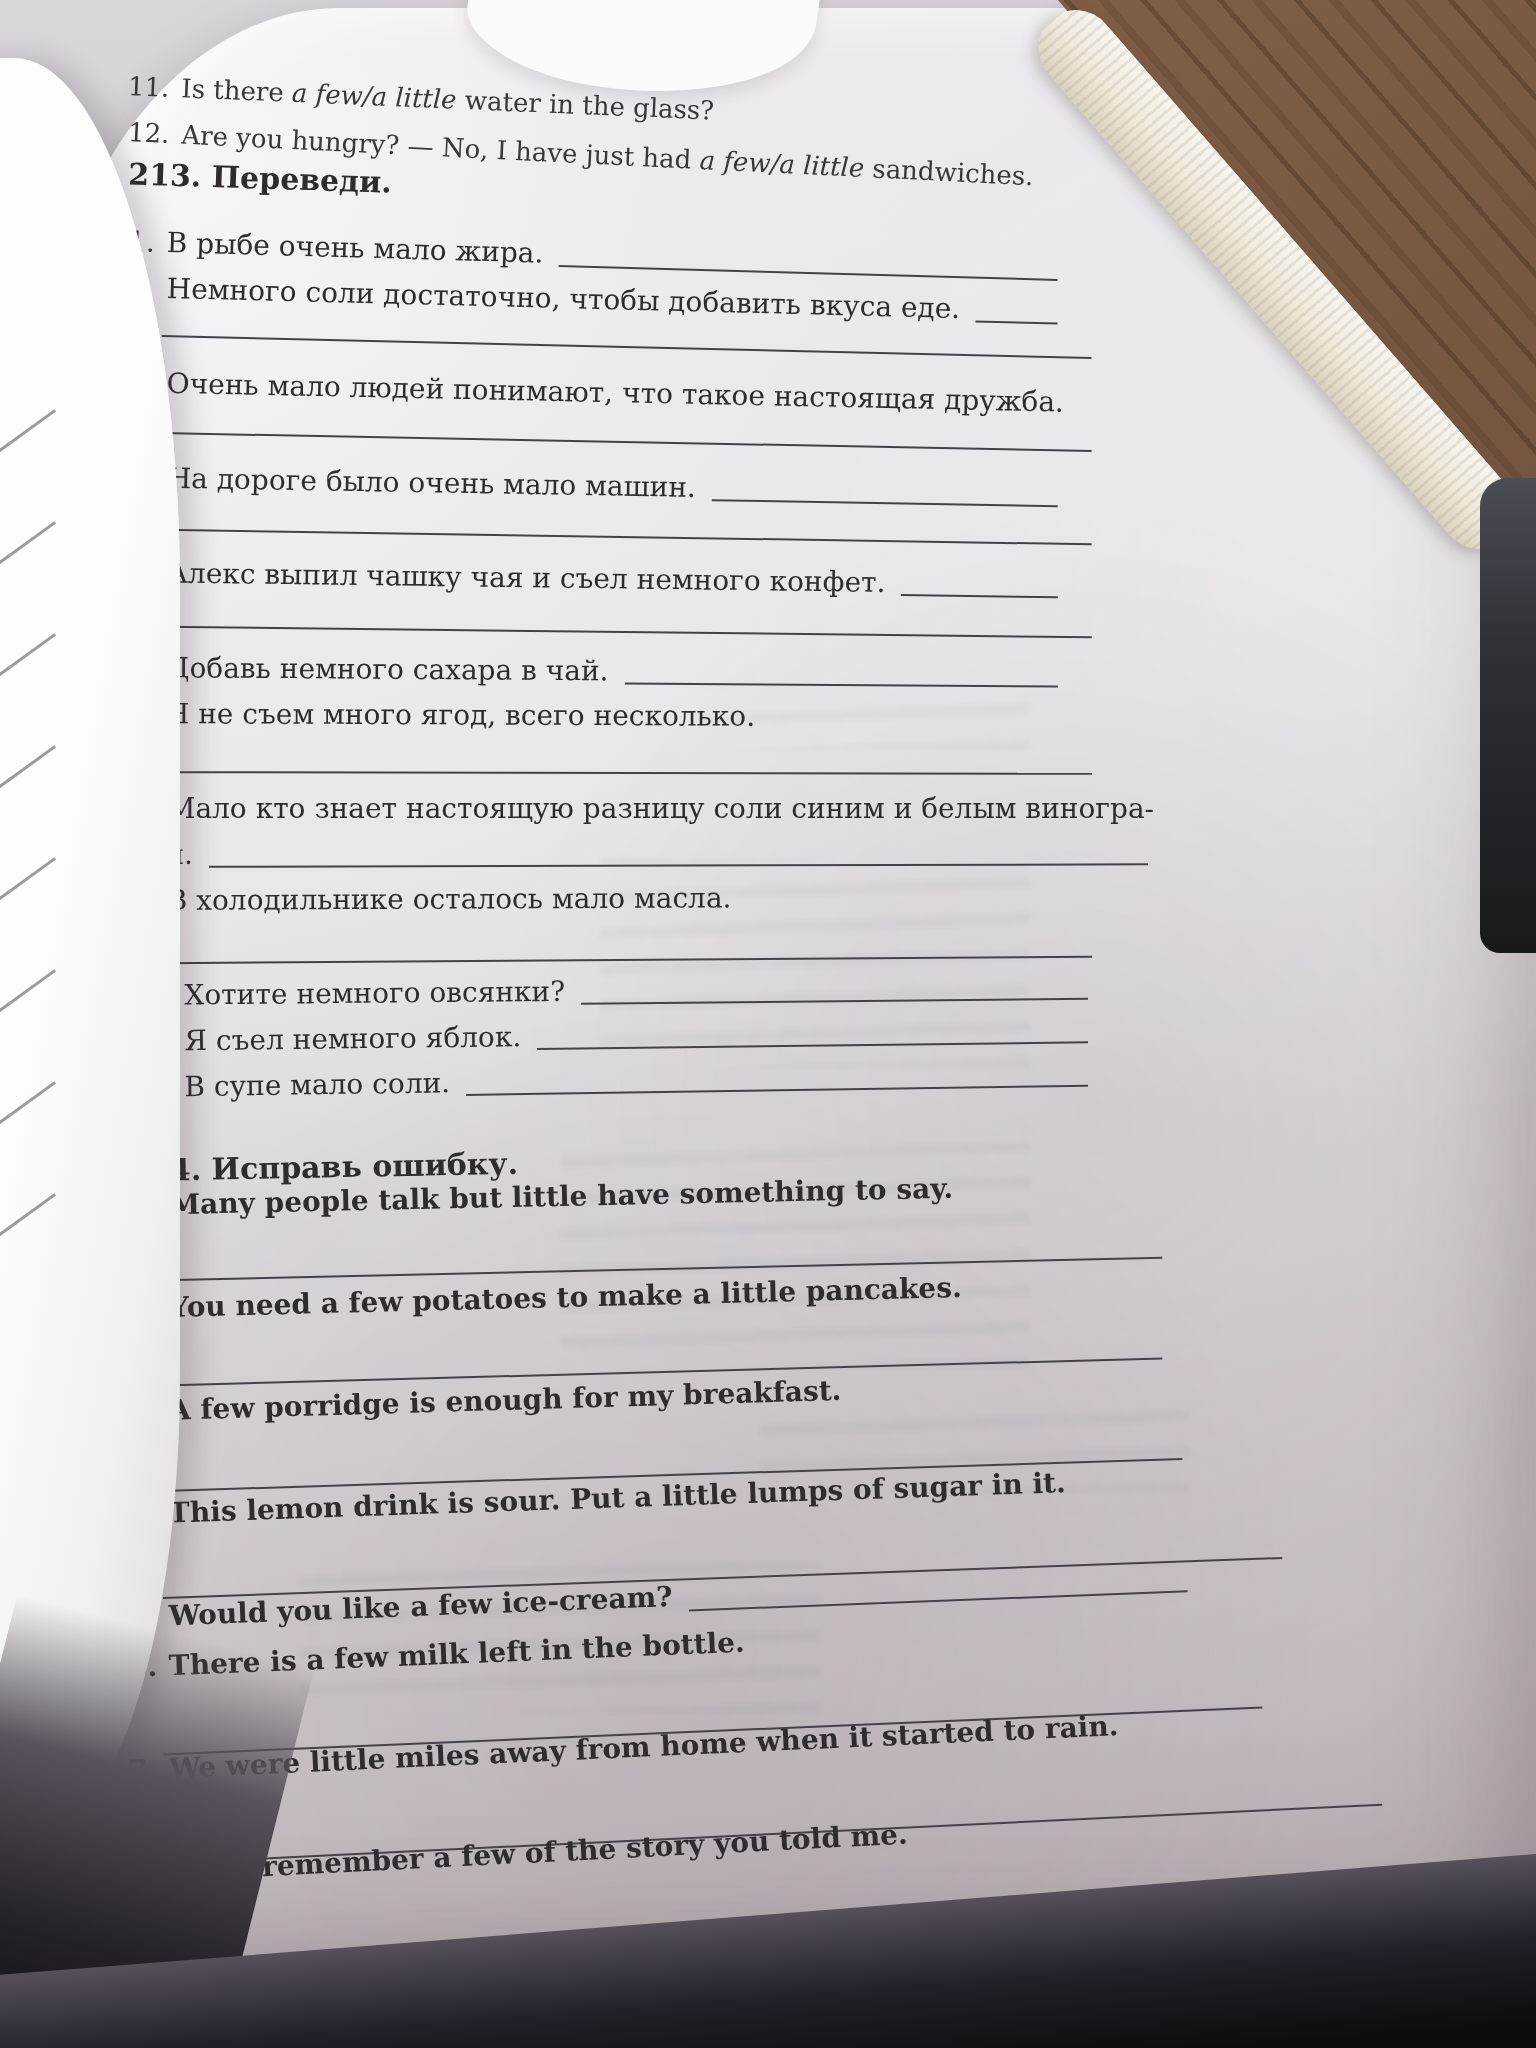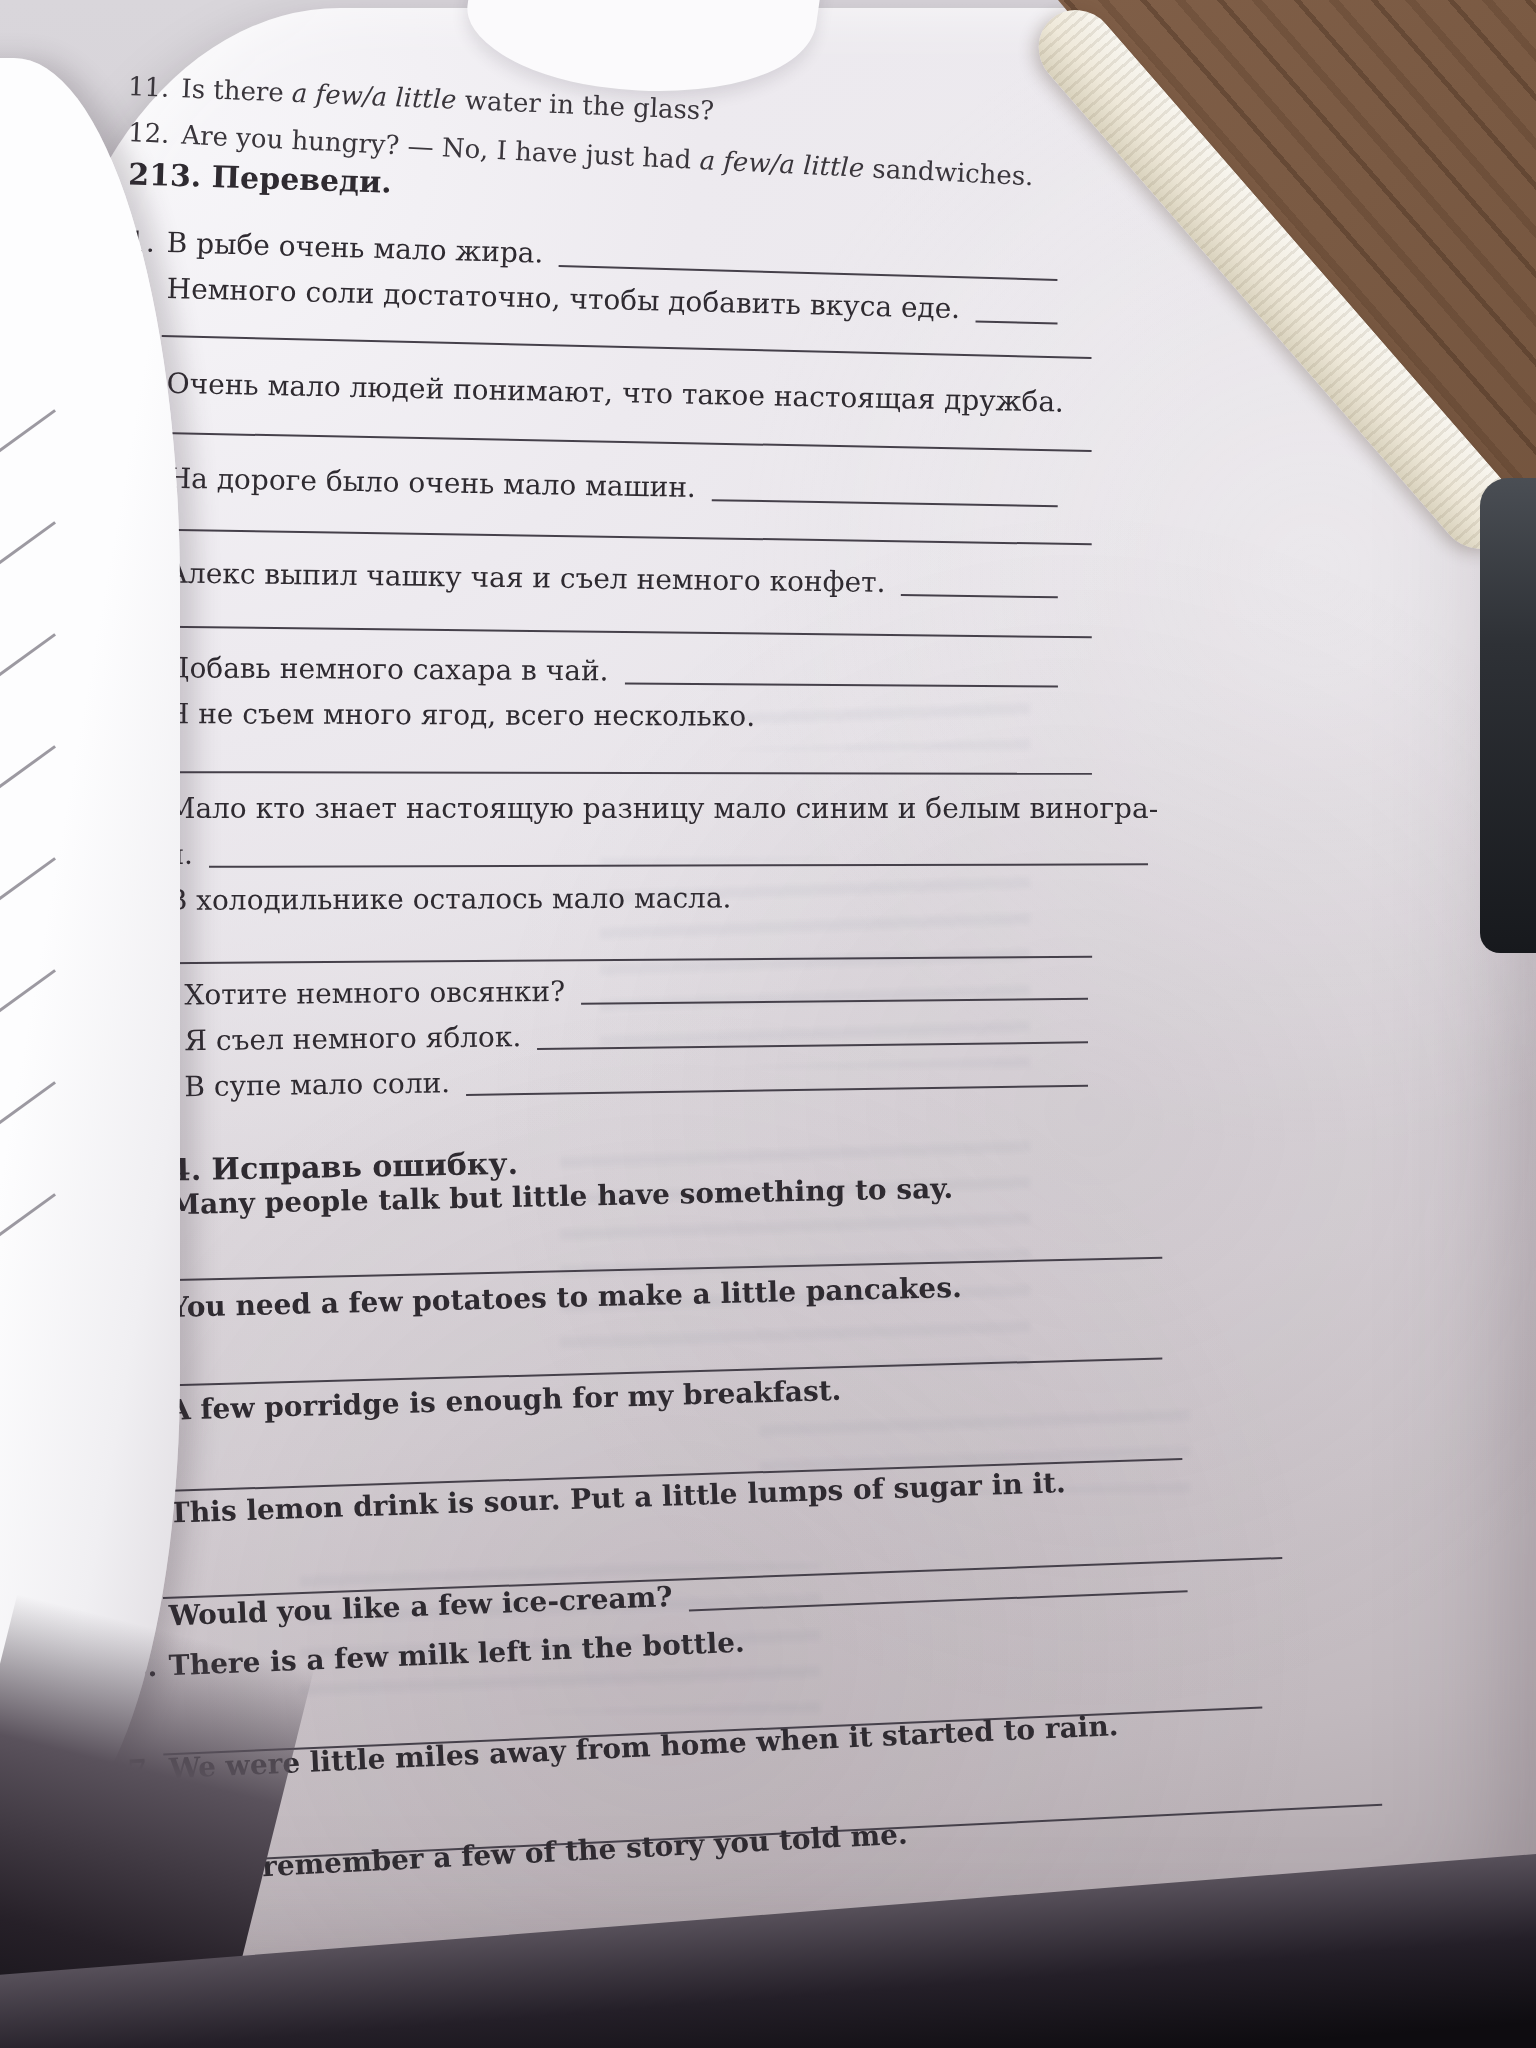--- a/index.html
+++ b/index.html
@@ -139,21 +139,21 @@
             <span class="txt item">Добавь немного сахара в чай.</span>
             <span class="fill"></span>
           </div>
         <div class="row r w930" style="--r:0.25deg">
             <span class="num item">7.</span>
             <span class="txt item">Я не съем много ягод, всего несколько.</span>
           </div>
         <div class="blank r w930" style="--r:0.1deg"></div>
         <div class="row r w1020" style="--r:0deg">
             <span class="num item">8.</span>
-            <span class="txt item">Мало кто знает настоящую разницу мало синим и белым виногра-</span>
+            <span class="txt item">Мало кто знает настоящую разницу соли синим и белым виногра-</span>
           </div>
         <div class="row r w1020" style="--r:-0.15deg">
             <span class="txt item">дом.</span>
             <span class="fill"></span>
           </div>
         <div class="row r w930" style="--r:-0.25deg">
             <span class="num item">9.</span>
             <span class="txt item">В холодильнике осталось мало масла.</span>
           </div>
         <div class="blank r w930" style="--r:-0.4deg"></div>

